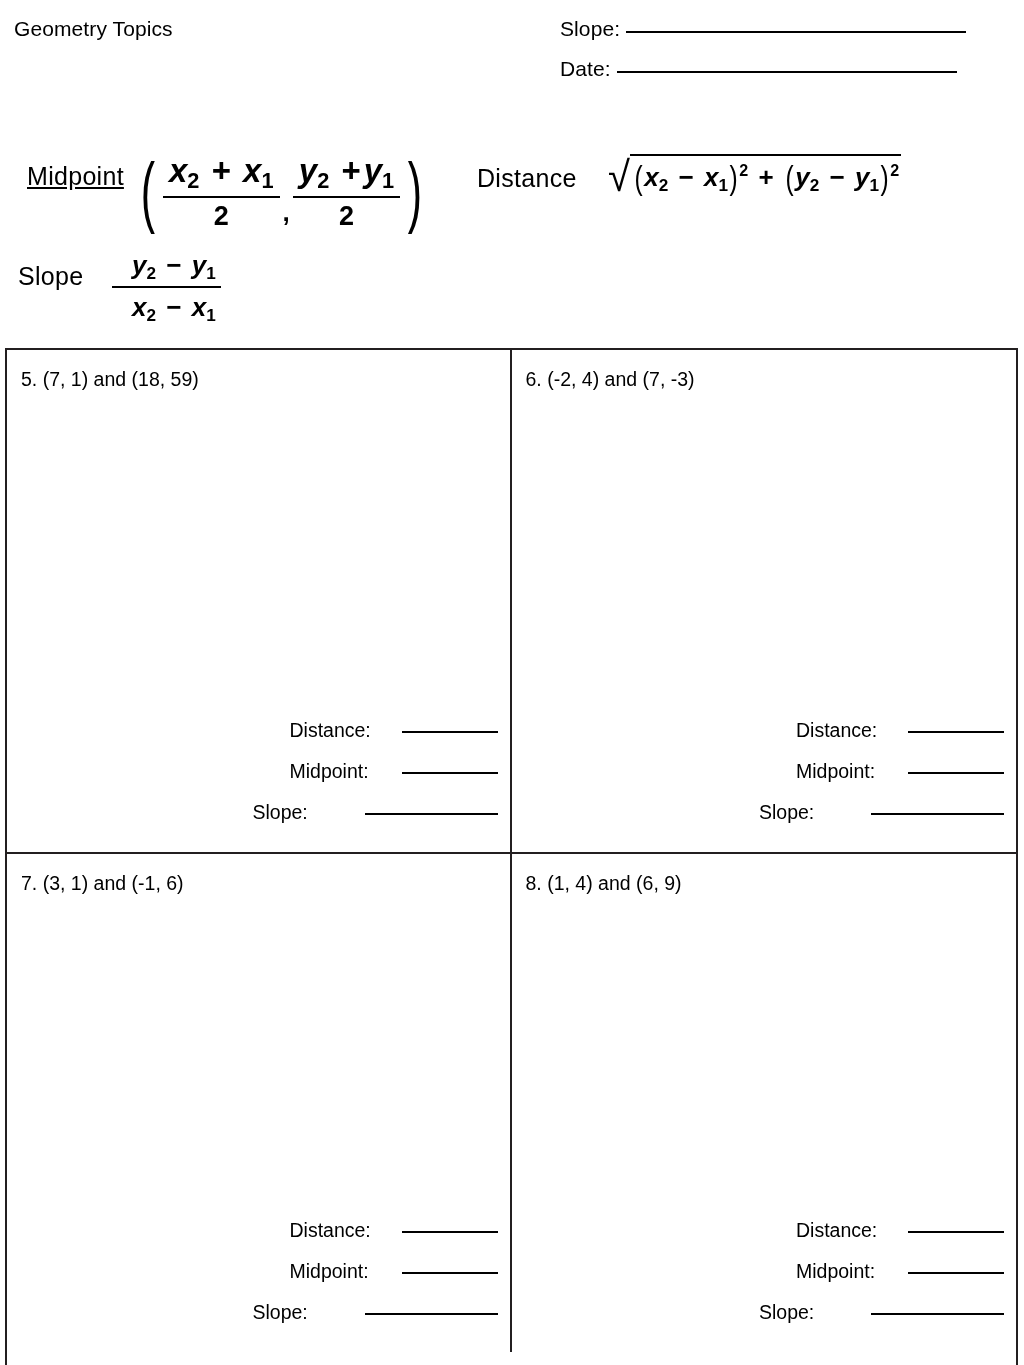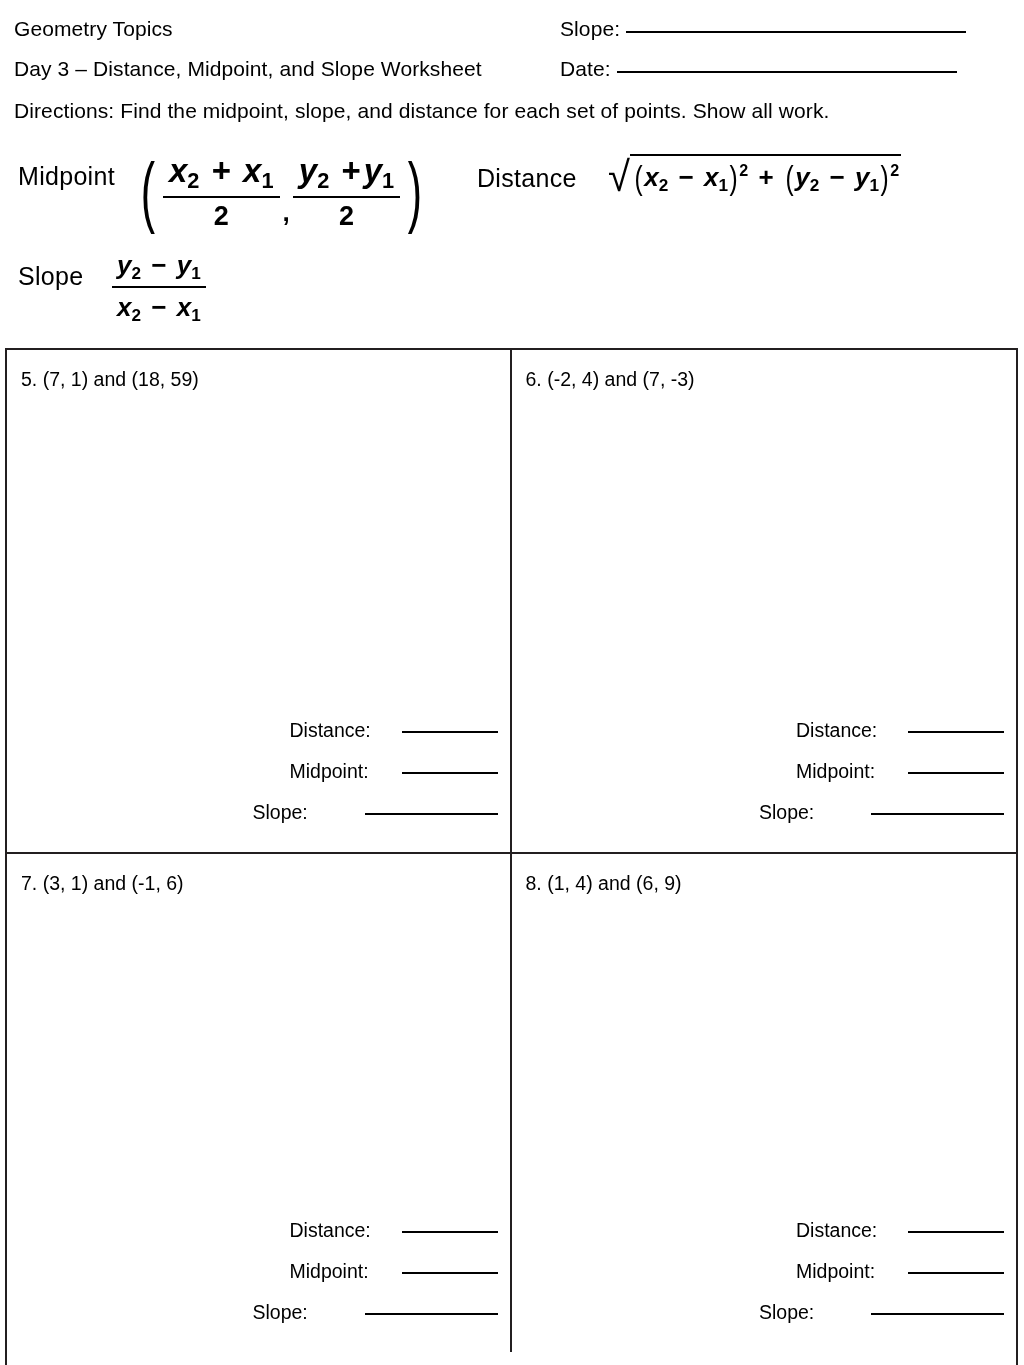--- a/index.html
+++ b/index.html
@@ -57,21 +57,21 @@
     left: 0;
     top: 140px;
     width: 1024px;
     height: 215px;
   }
   .flabel {
     position: absolute;
     font-size: 25px;
     letter-spacing: 0.3px;
   }
-  .fml-midpoint-label { left: 18px; top: 168px; }
+  .fml-midpoint-label { left: 27px; top: 168px; text-decoration: underline; }
   .fml-distance-label { left: 477px; top: 168px; }
   .fml-slope-label    { left: 18px; top: 268px; }
 
   
   .midpoint-expr {
     position: absolute;
     left: 135px;
     top: 152px;
     display: flex;
     align-items: center;
@@ -177,20 +177,21 @@
     flex-direction: column;
     align-items: center;
     font-style: italic;
     font-weight: bold;
   }
   .slope-expr .num,
   .slope-expr .den {
     font-size: 26px;
     padding: 0 5px 2px 5px;
     white-space: nowrap;
+    margin-left: 15px;
   }
   .slope-expr .bar {
     width: 100%;
     border-bottom: 2.4px solid #000;
   }
   .slope-expr .den { padding-top: 4px; padding-bottom: 0; }
 
   
   .grid {
     position: absolute;
@@ -262,32 +263,26 @@
 
   <div class="hdr-row hdr-left-1">
     <span class="hdr-text">Geometry Topics</span>
   </div>
 
   <div class="hdr-row hdr-right-1">
     <span class="hdr-text">Slope:</span>
     <span class="blank-line blank-name"></span>
   </div>
 
-  <div class="hdr-row hdr-left-2">
-    <span class="hdr-text">Day 3 – Distance, Midpoint, and Slope Worksheet</span>
-  </div>
 
   <div class="hdr-row hdr-right-2">
     <span class="hdr-text">Date:</span>
     <span class="blank-line blank-date"></span>
   </div>
 
-  <div class="hdr-row hdr-left-3">
-    <span class="hdr-text">Directions:  Find the midpoint, slope, and distance for each set of points.  Show all work.</span>
-  </div>
 </div>
 
 <div class="formulas">
 
   <span class="flabel fml-midpoint-label" style="top:22px;">Midpoint</span>
 
   <div class="midpoint-expr" style="top:12px;">
     <span class="paren">(</span>
     <span class="frac">
       <span class="num"><span>x</span><span class="sub">2</span> <span class="opsign">+</span> <span>x</span><span class="sub">1</span></span>

